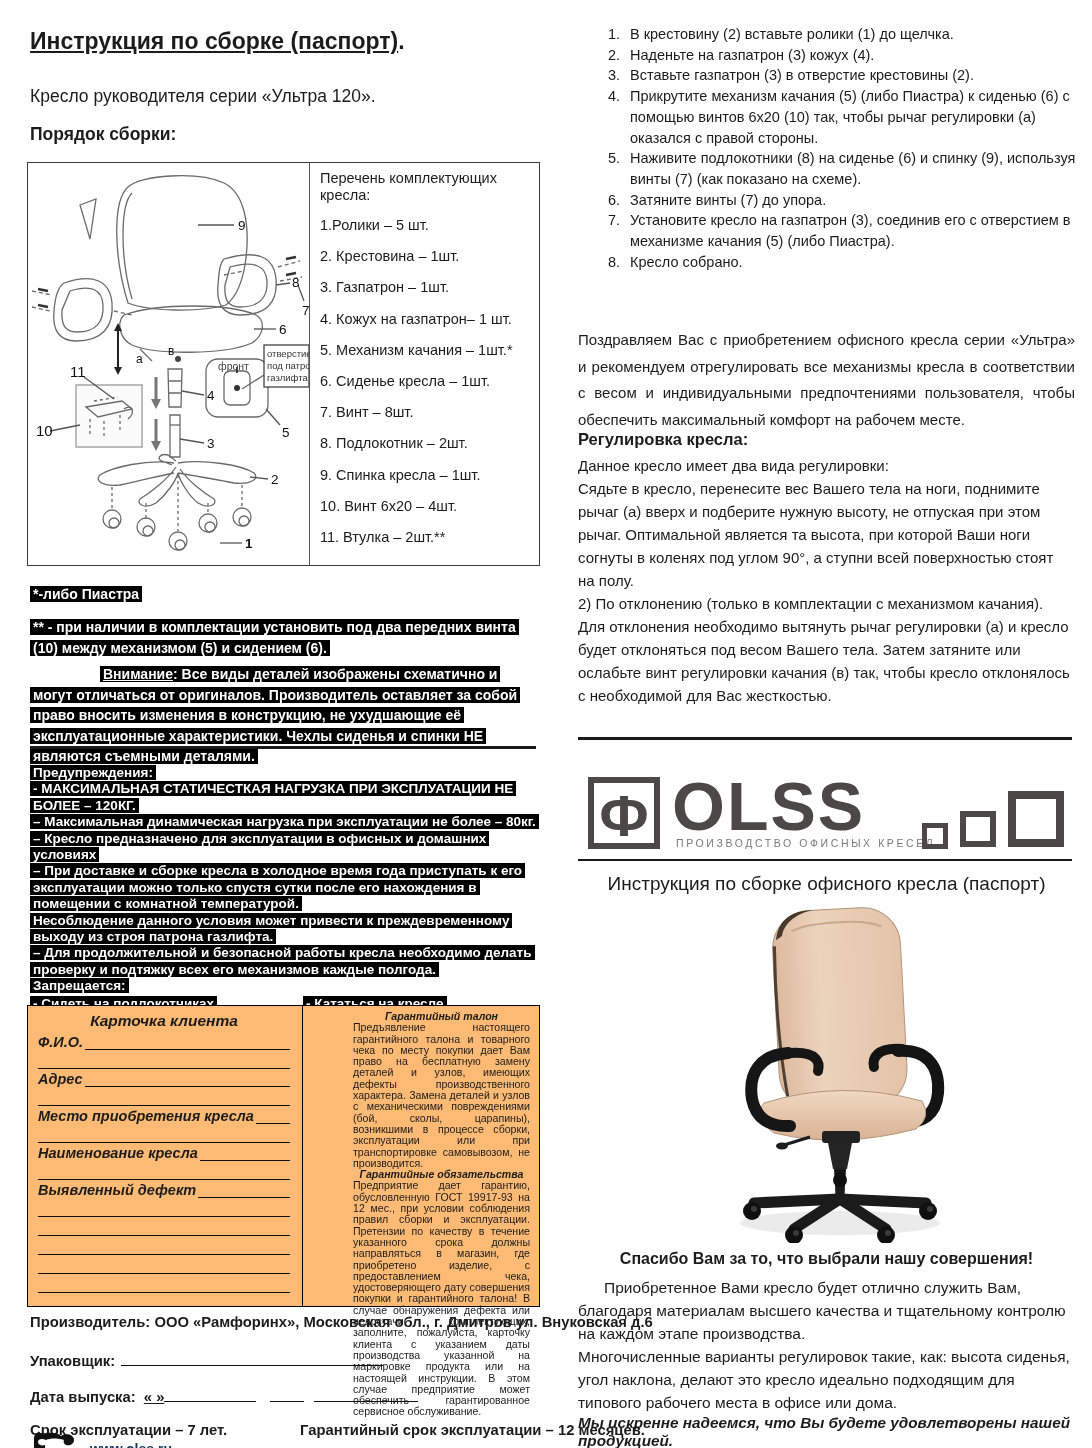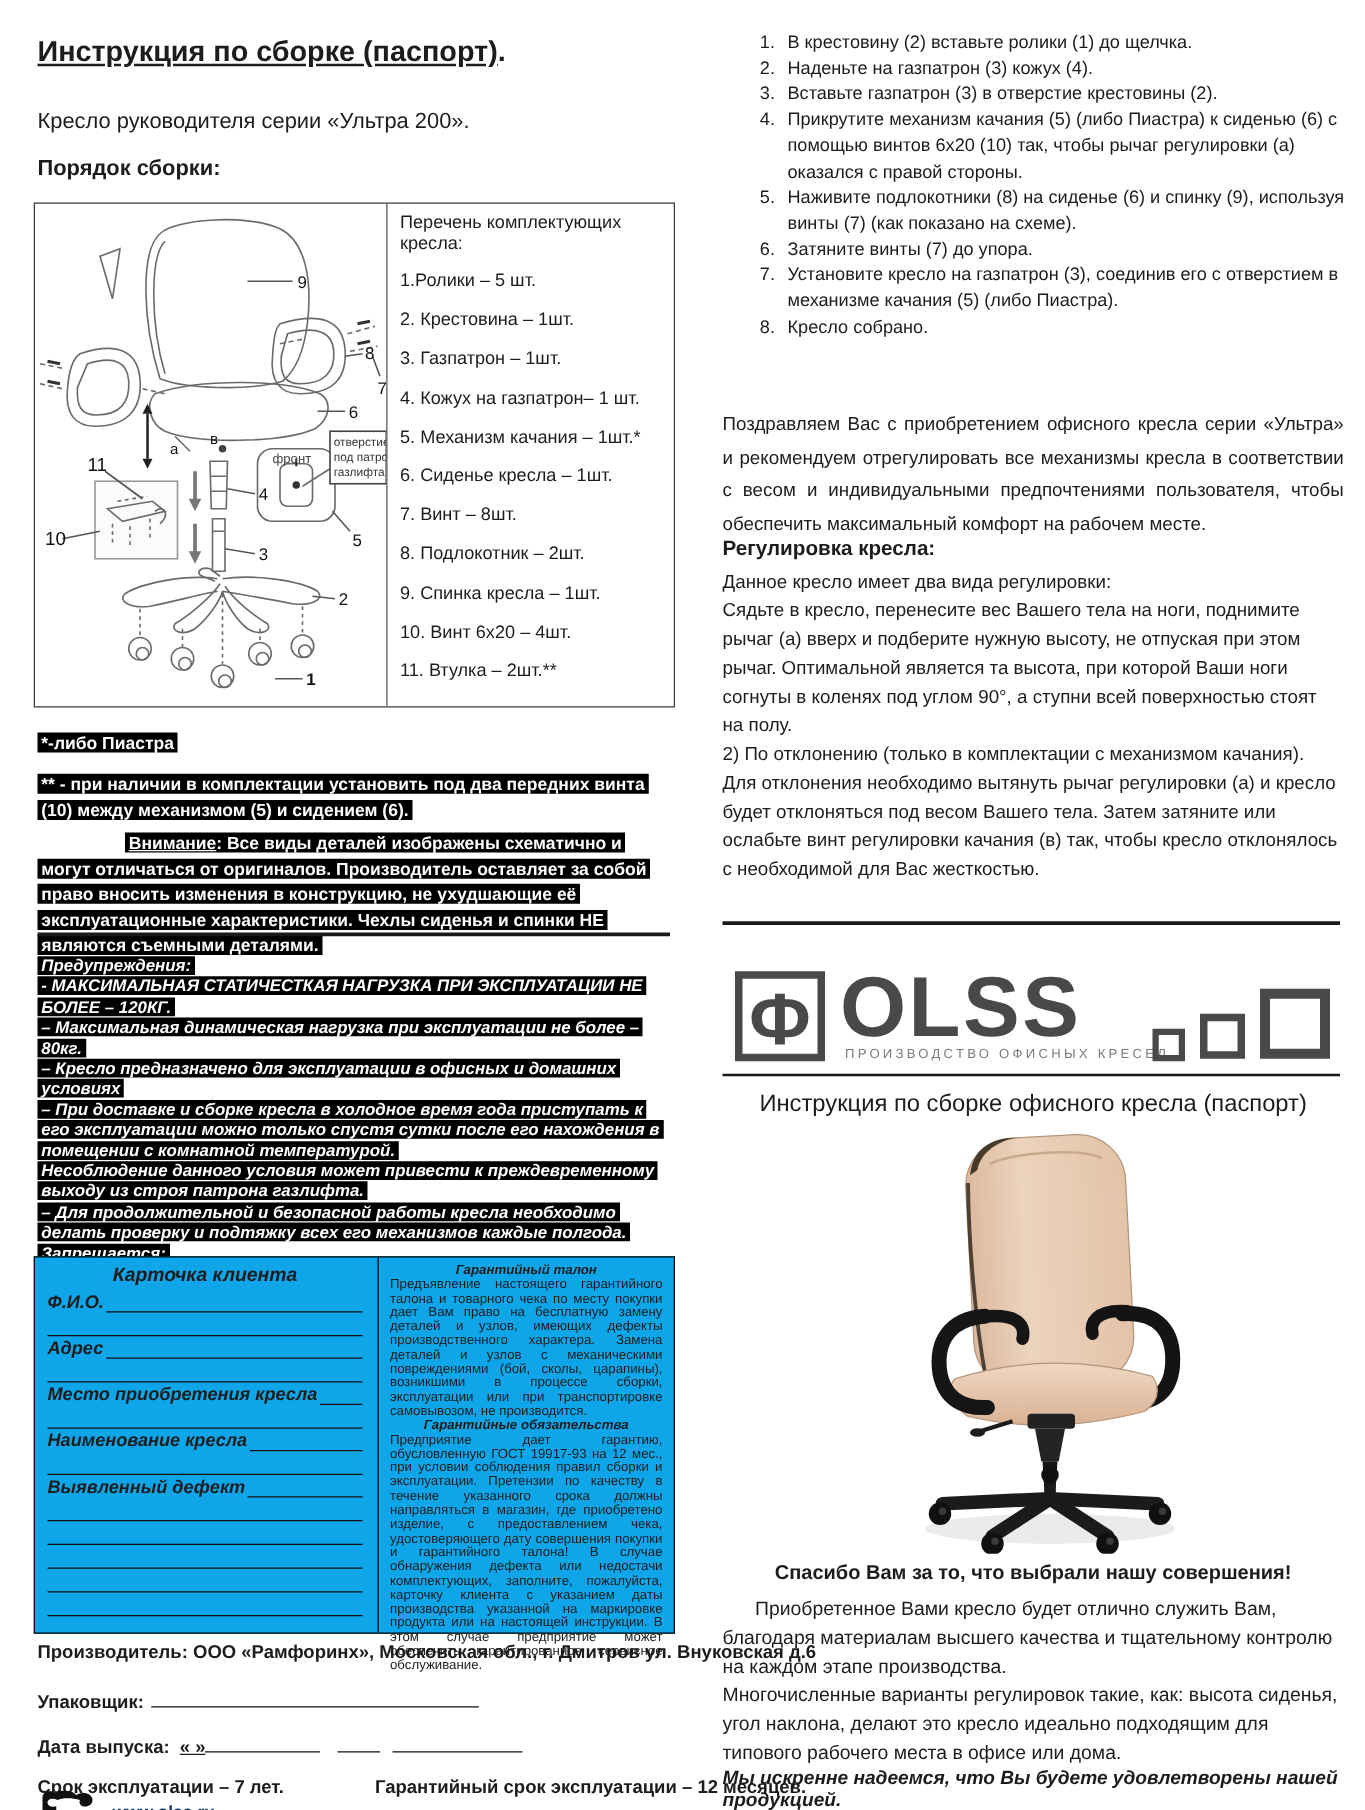--- a/index.html
+++ b/index.html
@@ -19,42 +19,42 @@
   .dbox .cellR .pitem{margin-bottom:14.2px;}
   .dbox .cellR .phead{margin-bottom:13px;}
   
   .warn{width:510px;font-size:13.5px;font-weight:bold;line-height:16.4px;}
   .warn p{margin:0;}
   .forb{display:flex;margin-top:1px;}
   .forb ul{list-style:none;margin:0;padding:0;}
   .forb ul li{line-height:16.2px;}
   .forb .colA{width:273px;}
   
-  .cbox{display:flex;border:1.6px solid #000;background:#0ea5e9;}
+  .cbox{display:flex;border:1.6px solid #000;background:#fdba74;gap:41px;}
   .cbox .cl{flex:0 0 252px;border-right:1.4px solid #000;padding:6px 12px 0 10px;}
   .cbox .cr{flex:1;padding:5px 9px 0 9px;font-size:10.6px;line-height:11.3px;}
   .fldrow{display:flex;align-items:flex-end;height:18px;font-size:14.5px;font-weight:bold;font-style:italic;}
   .fldrow .ln{flex:1;border-bottom:1.6px solid #111;height:14px;margin-left:2px;}
   .blank{height:18px;border-bottom:1.4px solid #111;}
   
   .steps{margin:0;padding:0 0 0 36px;font-size:14.5px;line-height:20.7px;width:460px;}
   .steps li{padding-left:6px;}
   .olss-mark{width:60px;height:60px;border:6px solid #4a4948;display:flex;align-items:center;justify-content:center;
              color:#4a4948;font-size:58px;font-weight:bold;line-height:1;}
   .sq{border-style:solid;border-color:#4a4948;position:absolute;}
   .dline{background:#1a1a1a;}
 </style>
 </head>
 <body>
 
 <div class="page">
 
   <div class="abs b" style="left:30px;top:28px;font-size:23px;"><span class="u">Инструкция по сборке (паспорт)</span><span>.</span></div>
 
-  <p class="abs" style="left:30px;top:86px;font-size:17.5px;">Кресло руководителя серии «Ультра 200».</p>
+  <p class="abs" style="left:30px;top:86px;font-size:17.5px;">Кресло руководителя серии «Ультра 120».</p>
 
   <p class="abs b" style="left:30px;top:124px;font-size:17.5px;">Порядок сборки:</p>
 
   <div class="abs dbox" style="left:27px;top:162px;width:511px;height:402px;">
     <div class="cellL">
       <svg width="281" height="399" viewBox="0 0 281 399">
         <g fill="none" stroke="#6a6a6a" stroke-width="1.3">
 
           <path d="M100,140 C86,95 84,38 100,24 C112,12 170,8 196,20 C216,30 222,60 218,95 C215,120 208,134 198,142 C170,150 120,148 100,140 Z"></path>
           <path d="M104,136 C92,95 92,42 104,30"></path>
@@ -179,21 +179,21 @@
       <p class="pitem">11. Втулка – 2шт.**</p>
     </div>
   </div>
 
   <p class="abs b" style="left:30px;top:586px;font-size:14px;"><span class="hl">*-либо Пиастра</span></p>
   <p class="abs b" style="left:30px;top:617px;width:506px;font-size:14px;line-height:20.5px;"><span class="hl">** - при наличии в комплектации установить под  два передних винта (10) между механизмом (5) и сидением (6).</span></p>
   <p class="abs b" style="left:30px;top:664px;width:506px;font-size:14px;line-height:20.5px;text-indent:70px;"><span class="hl"><span class="u">Внимание</span><span>: Все виды деталей изображены схематично и могут отличаться от оригиналов.  Производитель оставляет за собой право вносить изменения в конструкцию, не ухудшающие её эксплуатационные характеристики.  Чехлы сиденья и спинки НЕ являются съемными деталями.</span></span></p>
 
   <div class="abs dline" style="left:30px;top:746px;width:506px;height:3.4px;"></div>
 
-  <div class="abs warn" style="left:30px;top:765px;font-style:italic;">
+  <div class="abs warn" style="left:30px;top:765px;">
     <p><span class="hl">Предупреждения:</span></p>
     <p><span class="hl">-  МАКСИМАЛЬНАЯ СТАТИЧЕСТКАЯ НАГРУЗКА ПРИ ЭКСПЛУАТАЦИИ НЕ БОЛЕЕ – 120КГ.</span></p>
     <p><span class="hl">– Максимальная динамическая нагрузка при эксплуатации не более – 80кг.</span></p>
     <p><span class="hl">– Кресло предназначено для эксплуатации в офисных и домашних условиях</span></p>
     <p><span class="hl">–  При доставке и сборке кресла в холодное время года приступать к его эксплуатации можно только спустя сутки после его нахождения в помещении с комнатной температурой.</span></p>
     <p><span class="hl">Несоблюдение данного условия может привести к преждевременному выходу из строя патрона газлифта.</span></p>
     <p><span class="hl">– Для продолжительной и безопасной работы кресла необходимо делать проверку и подтяжку всех его механизмов каждые полгода.</span></p>
     <p><span class="hl">Запрещается:</span></p>
     <div class="forb">
       <ul class="colA">

